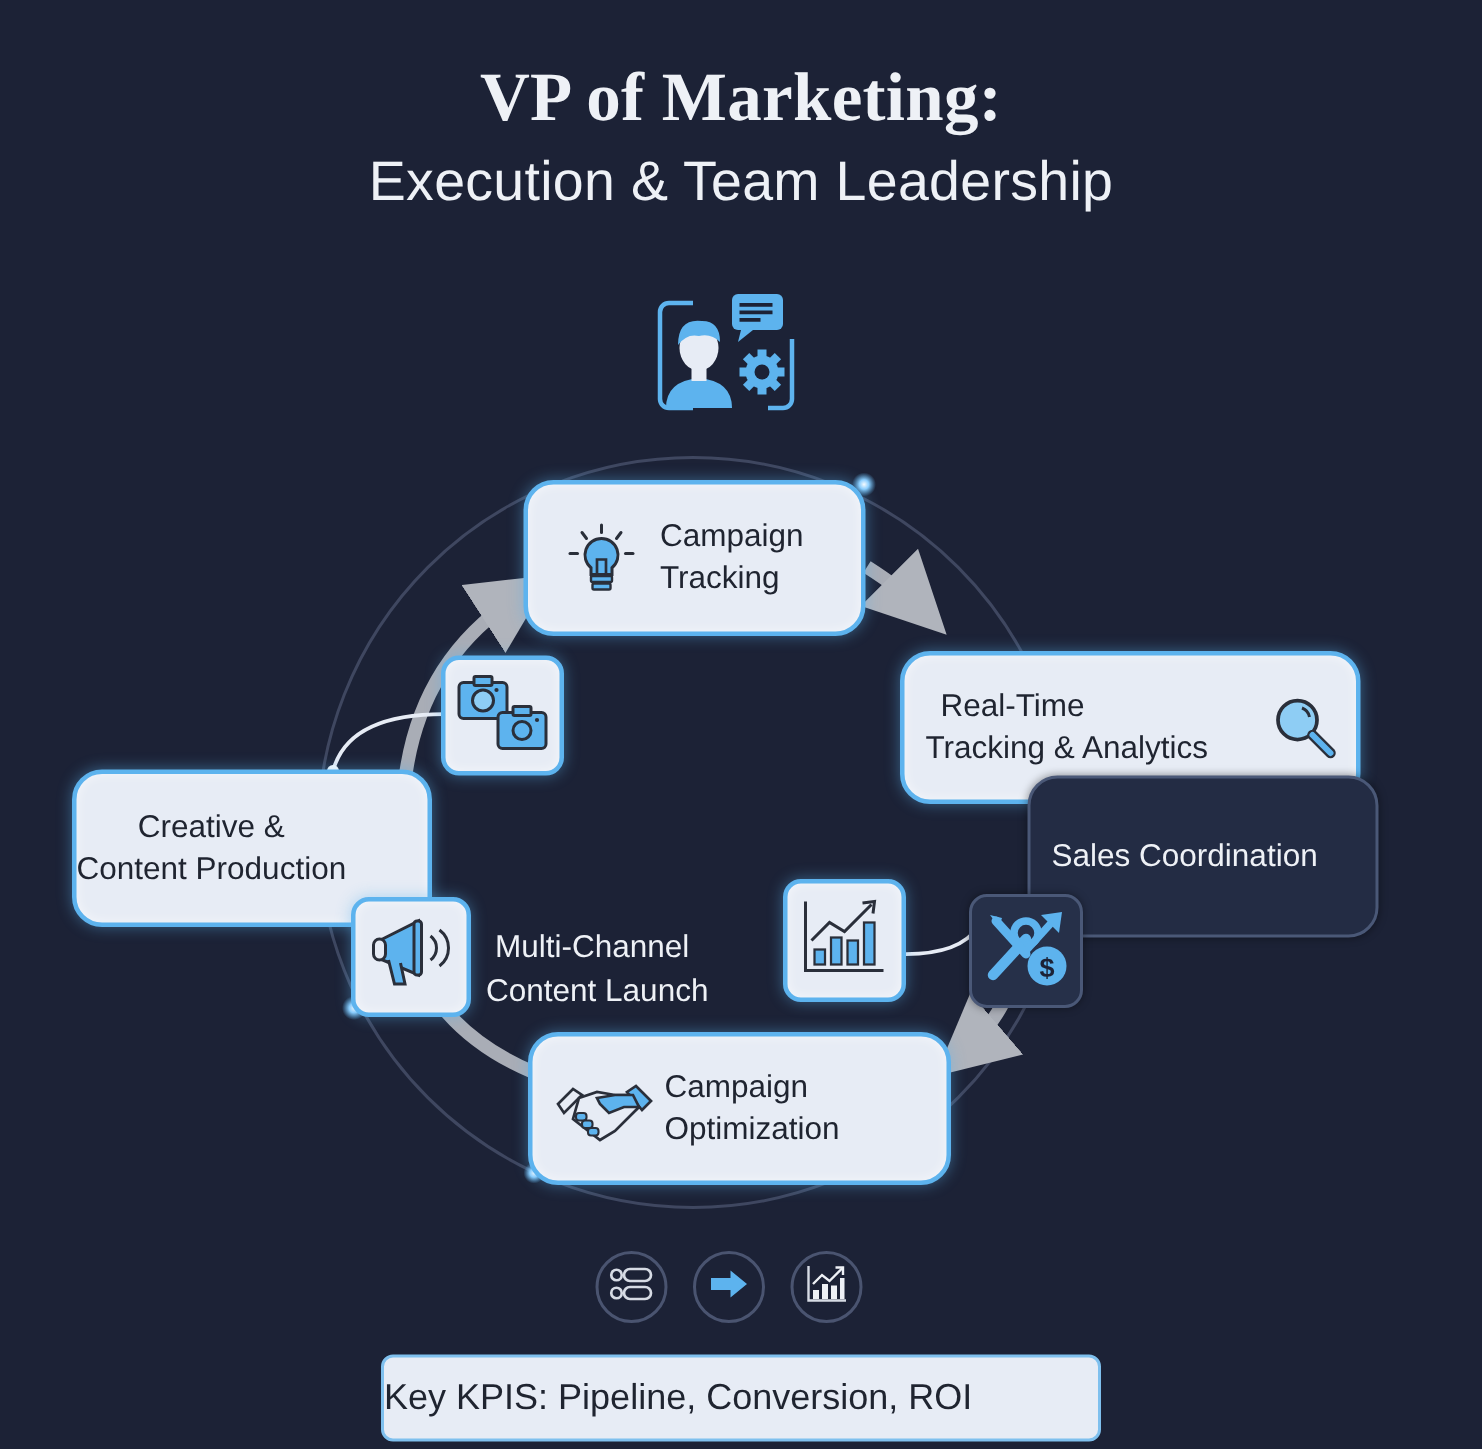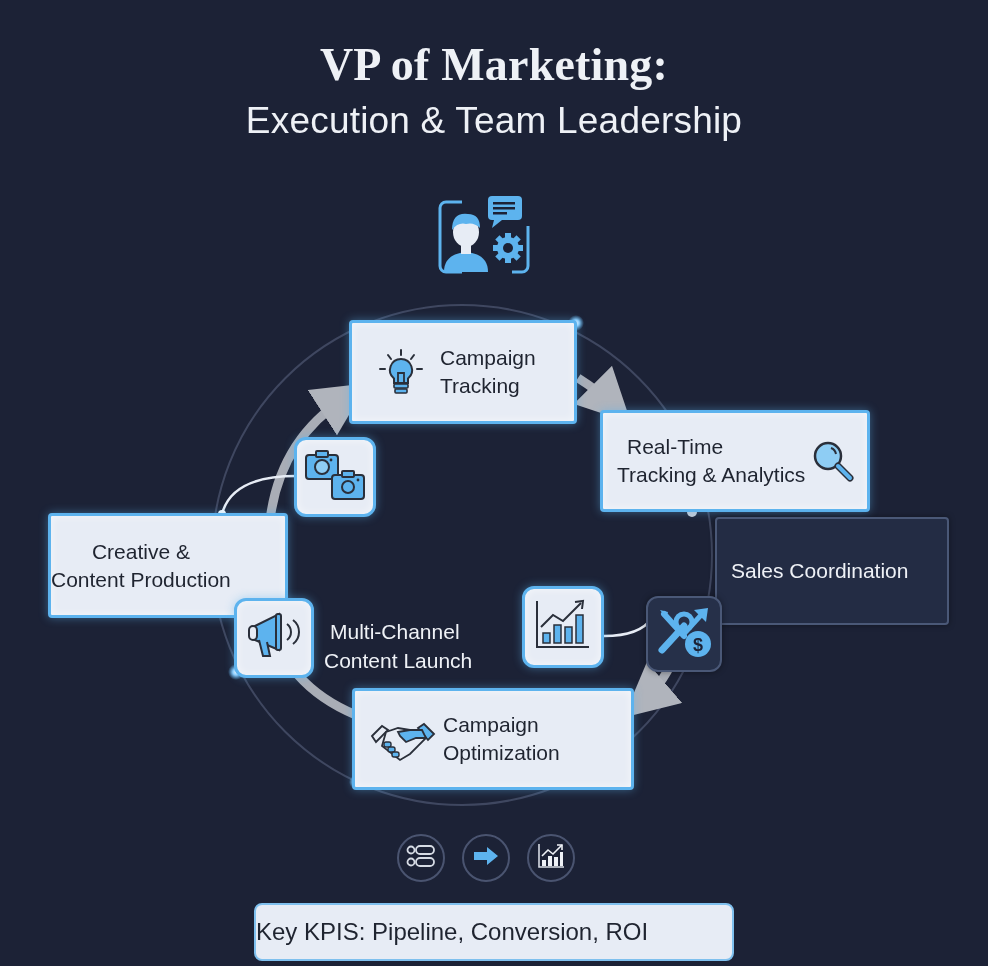--- a/index.html
+++ b/index.html
@@ -15,21 +15,21 @@
   }
   .title.t1 { top:38px; font-size:46px;font-family:Liberation Serif, serif; }
   .title.t2 { top:100px; font-size:37px; font-weight:400; }
 
   svg.ring { position:absolute; left:0; top:0; }
 
   .card {
     position:absolute; box-sizing:border-box;
     background:#e7ecf5;
     border:3px solid #5db3ee;
-    border-radius:4px;
+    border-radius:20px;
     box-shadow:0 0 10px rgba(93,179,238,0.45), inset 0 0 8px rgba(255,255,255,0.6);
     color:#1f2430;
     display:flex; align-items:center;
   }
   .card.dark {
     background:#232c44;
     border:2px solid #4a5877;
     box-shadow:0 0 6px rgba(0,0,0,0.4);
     color:#eef1f6;
   }
@@ -127,36 +127,36 @@
       <rect x="18" y="37" width="14" height="4" rx="1" fill="#5db3ee" stroke="#2a2f3a" stroke-width="1.6"></rect>
       <rect x="19" y="42" width="12" height="4" rx="1" fill="#5db3ee" stroke="#2a2f3a" stroke-width="1.6"></rect>
     </svg>
   </span>
   <div class="lbl" style="padding-left:4px;">
     <div>Campaign</div>
     <div>Tracking</div>
   </div>
 </div>
 
-<div class="card" style="left:600px;top:410px;width:270px;height:102px;">
+<div class="card" style="left:600px;top:434px;width:307px;height:102px;">
   <div class="lbl" style="padding-left:14px;">
     <div style="padding-left:10px;">Real-Time</div>
     <div>Tracking &amp; Analytics</div>
   </div>
   <span class="ic" style="position:absolute;right:12px;top:26px;">
     <svg width="44" height="44" viewBox="0 0 44 44">
       <circle cx="17" cy="17" r="13" fill="#8ecdf4" stroke="#2a2f3a" stroke-width="2.5"></circle>
       <path d="M20 9 a8 8 0 0 1 5 6" fill="none" stroke="#2a2f3a" stroke-width="2"></path>
       <line x1="27" y1="27" x2="39" y2="39" stroke="#2a2f3a" stroke-width="7" stroke-linecap="round"></line>
       <line x1="27" y1="27" x2="39" y2="39" stroke="#5db3ee" stroke-width="4" stroke-linecap="round"></line>
     </svg>
   </span>
 </div>
 
-<div class="card dark" style="left:685px;top:517px;width:234px;height:108px;margin-left:30px;">
+<div class="card dark" style="left:685px;top:517px;width:234px;height:108px;">
   <div class="lbl" style="padding-left:14px;">
     <div>Sales Coordination</div>
   </div>
 </div>
 
 <div class="card dark" style="left:646px;top:596px;width:76px;height:76px;border-radius:12px;justify-content:center;background:#263049;">
   <span>
     <svg width="60" height="56" viewBox="0 0 60 56">
       <path d="M8 46 L30 22" stroke="#5db3ee" stroke-width="7" stroke-linecap="round"></path>
       <circle cx="30" cy="18" r="8" fill="none" stroke="#5db3ee" stroke-width="5"></circle>

